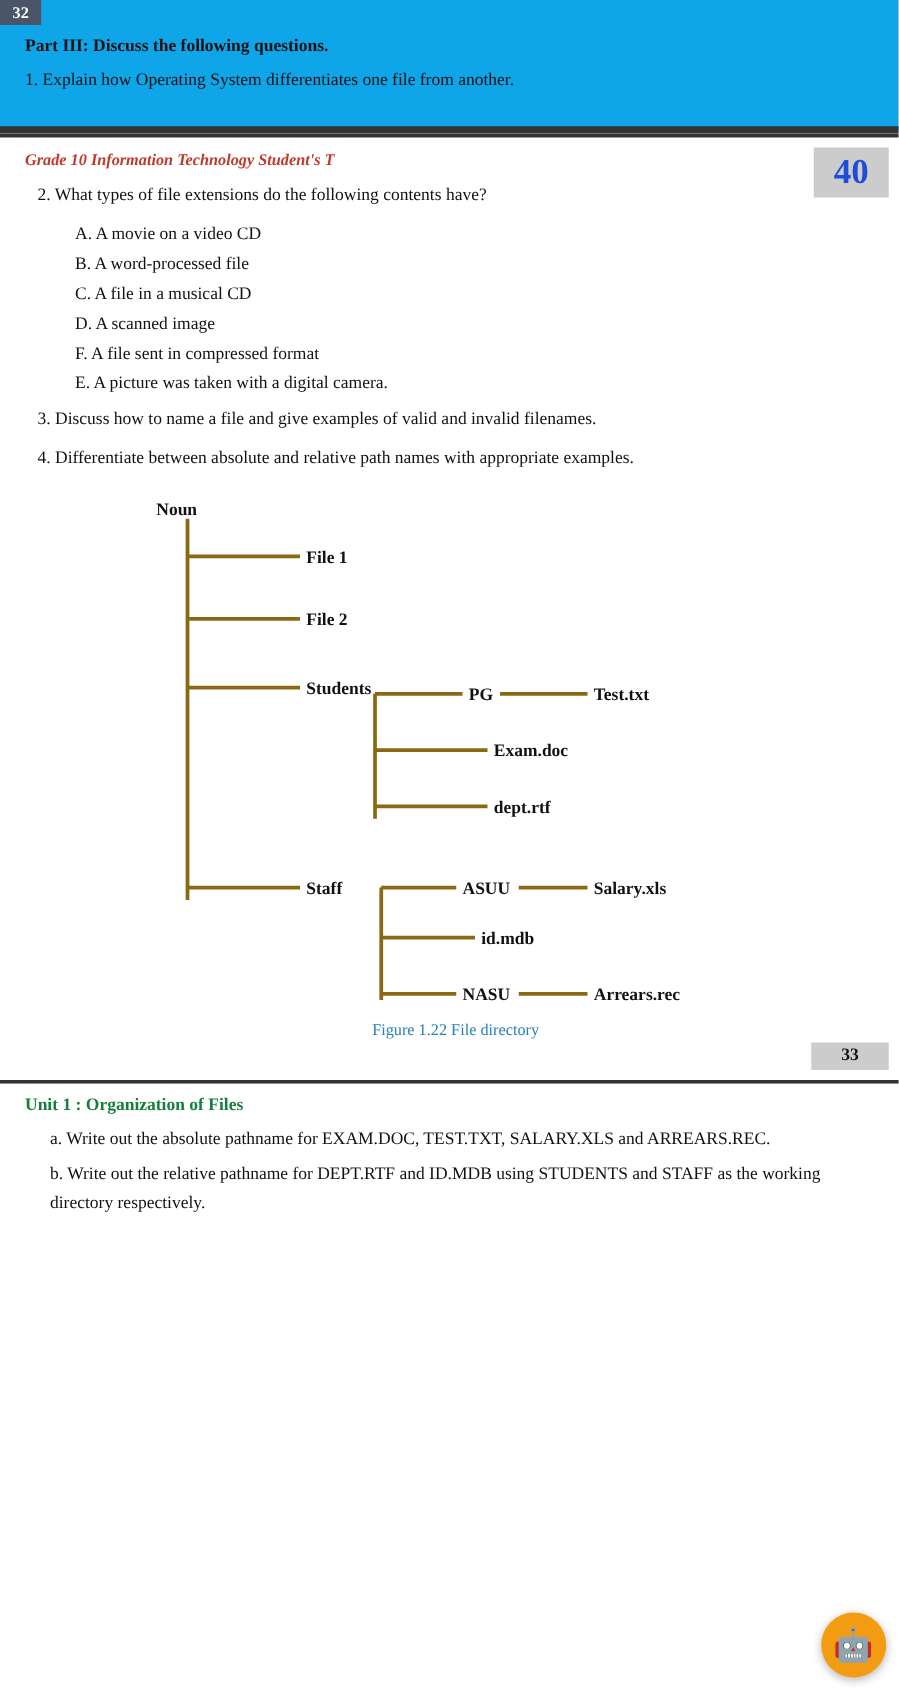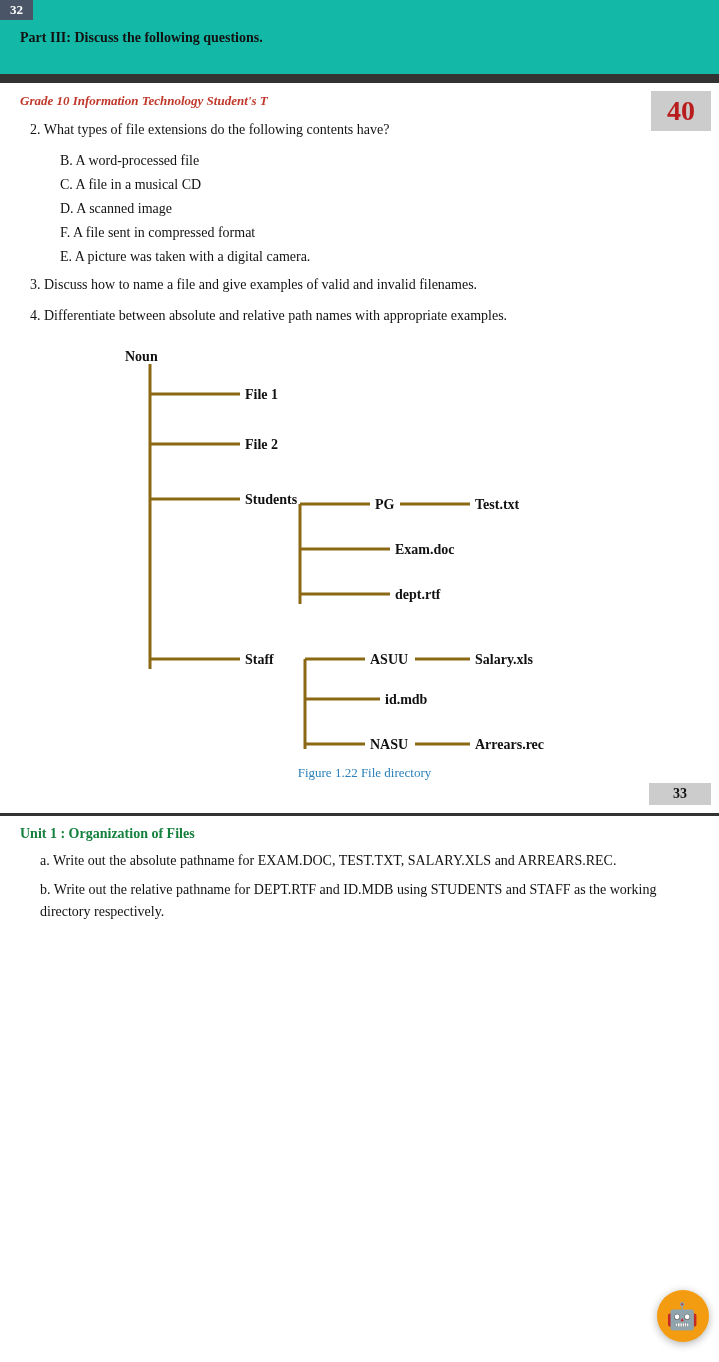--- a/index.html
+++ b/index.html
@@ -5,21 +5,21 @@
     * { margin: 0; padding: 0; box-sizing: border-box; }
     body {
       font-family: Georgia, 'Times New Roman', serif;
       font-size: 14px;
       background: #fff;
       width: 719px;
       color: #111;
     }
 
     .page-top {
-      background: #14b8a6;
+      background: #0ea5e9;
       padding: 10px 30px 20px 20px;
       border-bottom: 3px solid #333;
       position: relative;
     }
 
     .page-top .page-num-top {
       display: inline-block;
       background: #4a5568;
       color: #fff;
       padding: 2px 10px;
@@ -59,21 +59,21 @@
     }
 
     .page-num-badge {
       position: absolute;
       right: 8px;
       top: 8px;
       background: #ccc;
       font-size: 28px;
       font-weight: bold;
       padding: 4px 16px;
-      color: #b91c1c;
+      color: #1d4ed8;
     }
 
     .question-list {
       margin-left: 10px;
     }
 
     .q-item {
       margin-bottom: 8px;
       line-height: 1.6;
     }
@@ -173,36 +173,38 @@
       margin: 0;
     }
   </style>
 </head>
 <body>
 
 <div class="page-top">
   <div class="page-num-top">32</div>
   <div style="margin-top: 20px; font-family: Liberation Serif, serif;">
     <div class="part-heading">Part III: Discuss the following questions.</div>
+    <div class="question q-item">1.  Explain how Operating System differentiates one file from another.</div>
   </div>
 </div>
 
 <hr class="divider-dark">
 
 <div class="page-bottom">
   <div class="page-num-badge">40</div>
 
   <div class="grade-title">Grade 10 Information Technology Student's T</div>
 
   <div class="question-list">
 
     <div class="q-item">
       <span>2.  What types of file extensions do the following contents have?</span>
     </div>
     <ul class="sub-list">
+      <li>A. A movie on a video CD</li>
       <li>B. A word-processed file</li>
       <li>C. A file in a musical CD</li>
       <li>D. A scanned image</li>
       <li>F.  A file sent in compressed format</li>
       <li>E.  A picture was taken with a digital camera.</li>
     </ul>
 
     <div class="q-item" style="margin-top:6px;">3.  Discuss how to name a file and give examples of valid and invalid filenames.</div>
 
     <div class="q-item">4.   Differentiate between absolute and relative path names with appropriate examples.</div>

